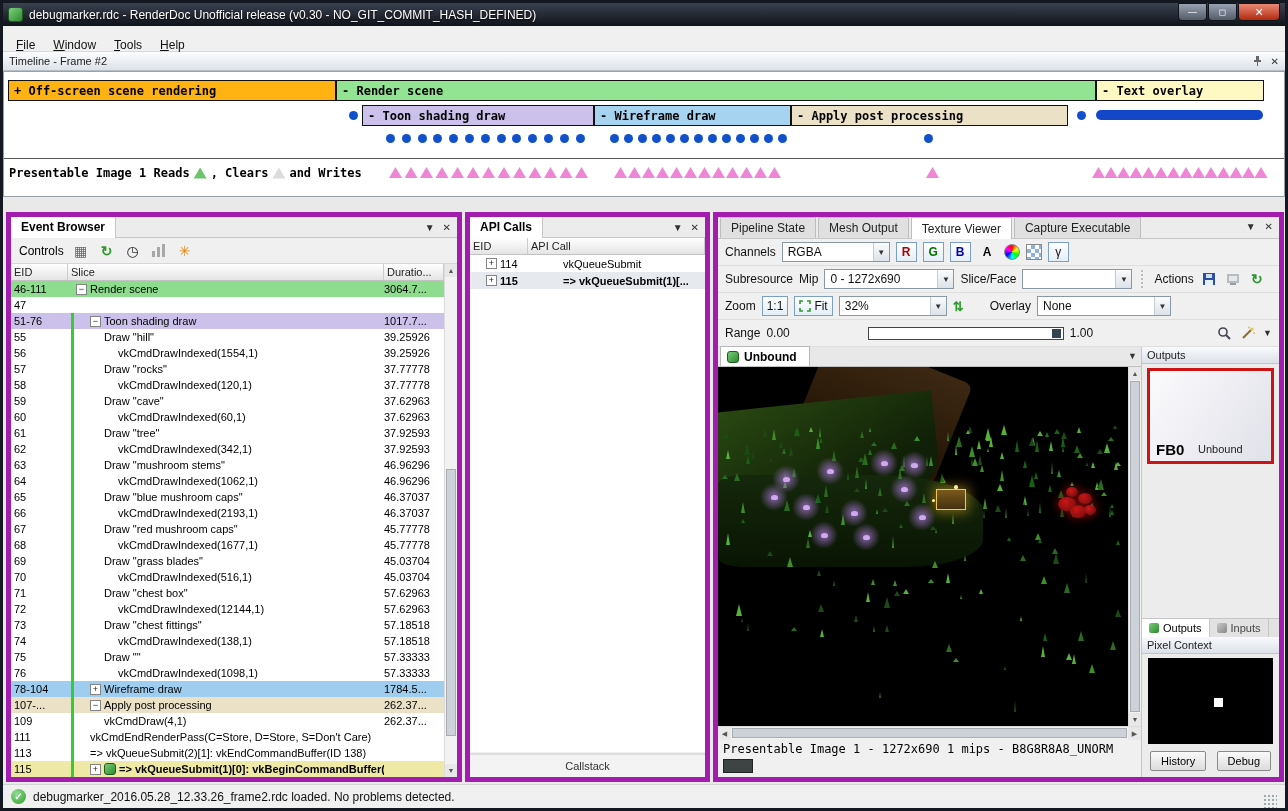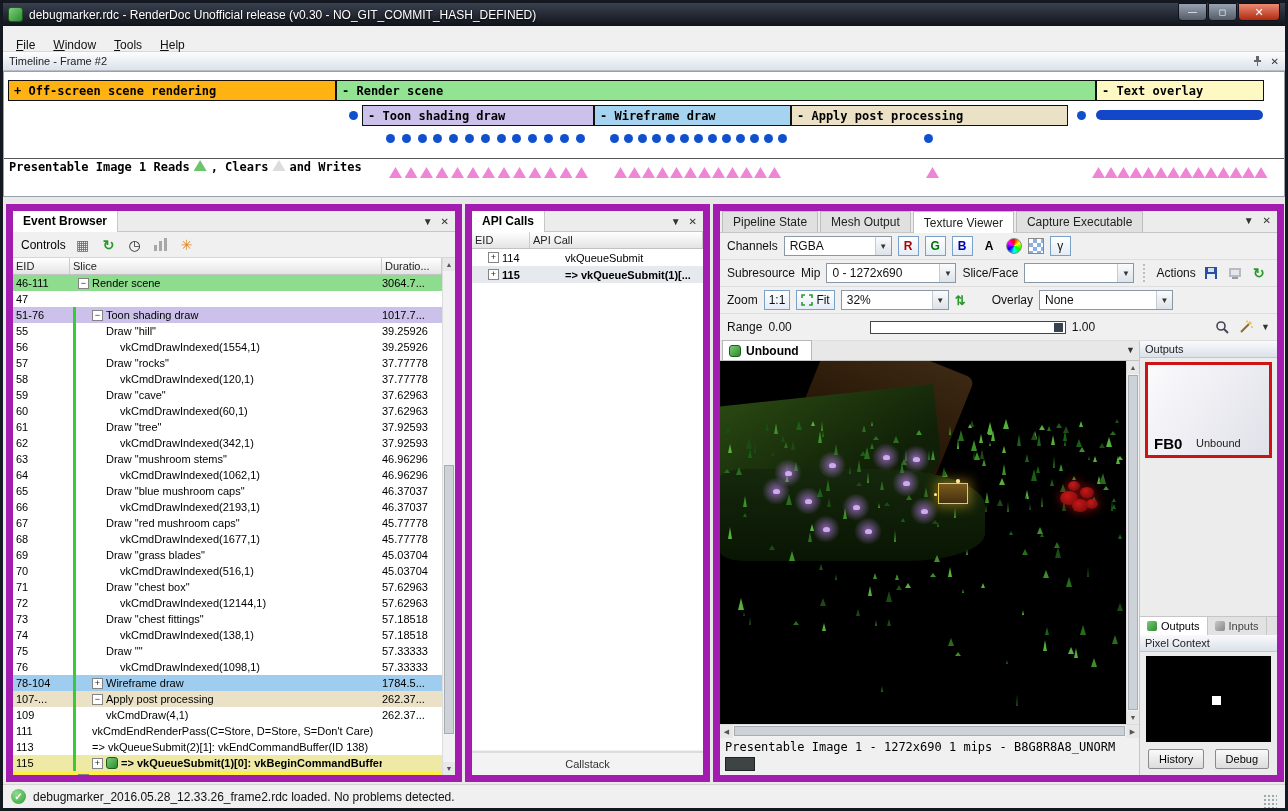--- a/index.html
+++ b/index.html
@@ -29,28 +29,28 @@
   .dock-icons span { font-size:10px; cursor:default; }
 
   
   .timeline-panel { position:absolute; left:3px; top:52px; right:3px; height:145px; background:#f0f0f0; }
   .timeline-body { position:absolute; left:0; right:0; top:19px; bottom:0; background:#fff; border:1px solid #98a0a8; overflow:hidden; }
   .tl-bar { position:absolute; height:21px; border:1px solid #111; font:bold 12px "DejaVu Sans Mono", monospace;
     padding:3px 0 0 5px; white-space:nowrap; overflow:hidden; color:#000; }
   .tl-dot { position:absolute; width:9px; height:9px; border-radius:50%; }
   .tl-bluebar { position:absolute; top:38px; height:10px; border-radius:5px; }
   .tl-sepline { position:absolute; left:0; right:0; top:86px; border-top:1px solid #555; }
-  .tl-legend { position:absolute; left:5px; top:88px; height:26px; display:flex; 
+  .tl-legend { position:absolute; left:5px; top:88px; height:26px; display:flex; align-items:center;
     font:bold 12px "DejaVu Sans Mono", monospace; color:#000; }
   .tri { display:inline-block; width:13px; height:11px; clip-path:polygon(50% 0,100% 100%,0 100%); margin:0 4px; }
   .tl-tri { position:absolute; top:95px; width:13px; height:11px; clip-path:polygon(50% 0,100% 100%,0 100%); }
 
   
   .main { position:absolute; left:3px; top:197px; right:3px; bottom:27px; background:#e9e9e9; }
-  .panel { position:absolute; top:7px; bottom:2px; background:#f0f0f0; border:7px solid #a21caf; }
+  .panel { position:absolute; top:15px; bottom:2px; background:#f0f0f0; border:5px solid #a21caf; }
   #eb-panel { left:3px; width:456px; }
   #api-panel { left:462px; width:245px; }
   #right-panel { left:710px; right:1px; }
 
   .panel-header { height:21px; background:#ececec; border-bottom:1px solid #c6c6c6; display:flex; align-items:center; }
   .panel-tab { height:21px; background:#fff; border-right:1px solid #c6c6c6; padding:0 10px; font-weight:bold;
     font-size:12px; display:flex; align-items:center; }
 
   
   .eb-toolbar { height:26px; display:flex; align-items:center; gap:8px; padding:0 8px; background:#f0f0f0; border-bottom:1px solid #d6d6d6; }

